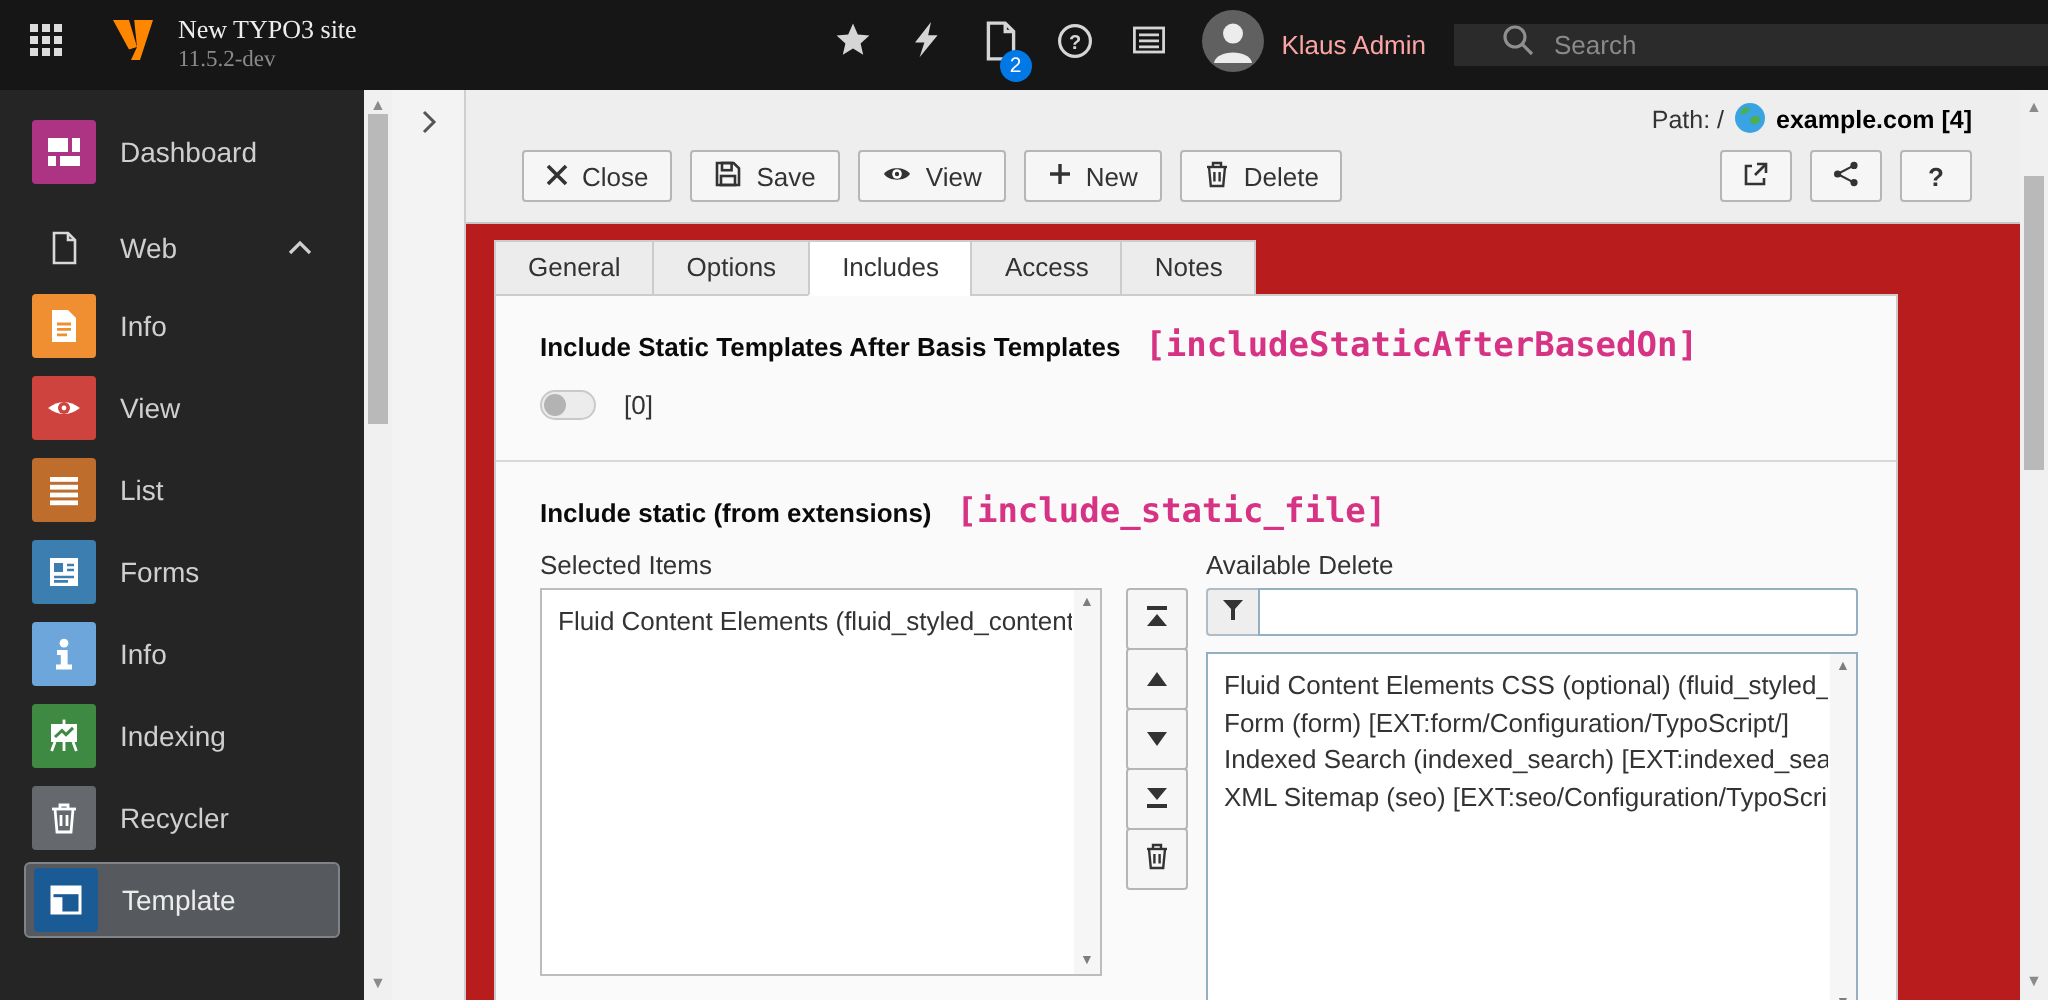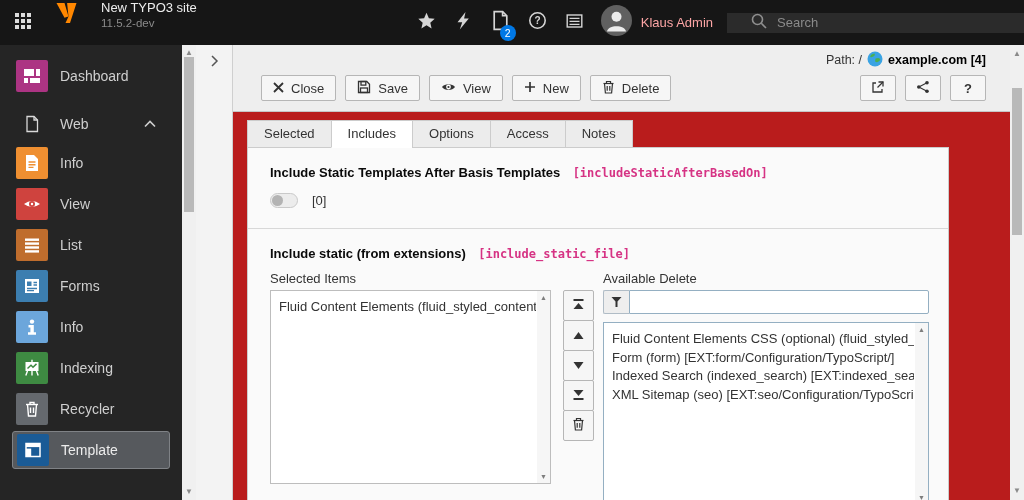--- a/index.html
+++ b/index.html
@@ -2,21 +2,21 @@
 <html><head>
 <meta charset="utf-8">
 <style>
   * { box-sizing: border-box; margin: 0; padding: 0; }
   html,body { width:1024px; height:500px; overflow:hidden; }
   body { font-family:"Liberation Sans", sans-serif; background:#fff; position:relative; }
 
   
   .topbar { height:45px; background:#161616; display:flex; align-items:stretch; }
   .apps-btn { width:46px; display:flex; align-items:center; justify-content:center; cursor:pointer; }
-  .brand { display:flex; align-items:flex-start; gap:22px; padding:0 8px; }
+  .brand { display:flex; align-items:center; gap:10px; padding:0 8px;font-family:Liberation Serif, serif; }
   .brand-txt { line-height:1.25; }
   .brand-title { font-size:13px; color:#ededed; }
   .brand-version { font-size:11.5px; color:#8b8b8b; }
   .topbar-right { margin-left:auto; display:flex; align-items:center; }
   .tb-icon-btn { width:37px; height:45px; display:flex; align-items:center; justify-content:center; position:relative; cursor:pointer; }
   .tb-badge { position:absolute; right:3px; bottom:4px; min-width:16px; height:16px; border-radius:8px;
               color:#fff; font-size:10.5px; display:flex; align-items:center; justify-content:center; }
   .tb-user { display:flex; align-items:center; gap:9px; padding:0 14px 0 8px; cursor:pointer; }
   .tb-user-name { font-size:13px; color:#fca5a5; }
   .tb-search { width:297px; background:#2b2b2b; display:flex; align-items:center; gap:10px; padding:0 24px; cursor:text; }
@@ -55,21 +55,21 @@
   .icon-btn { width:36px; justify-content:center; padding:0; font-weight:bold; }
 
   .body-area { flex:1; padding:8px 0 0 14px; overflow:hidden; }
   .tabs { display:flex; position:relative; z-index:2; }
   .tab { padding:5px 16px 6px; font-size:13px; color:#333; background:#ececec; border:1px solid #ccc; margin-right:-1px; cursor:pointer; }
   .tab.active { background:#fff; border-bottom-color:#fff; }
 
   .panel { width:702px; margin-top:-1px; background:#fafafa; border:1px solid #ccc; height:430px; position:relative; z-index:1; }
   .sec1 { padding:15px 22px 20px; }
   .sec-head { font-size:13px; font-weight:bold; color:#0a0a0a; }
-  .code { font-family:"DejaVu Sans Mono", monospace; font-size:12px; color:#d63384; font-weight:bold; margin-left:8px; }
+  .code { font-family:"DejaVu Sans Mono", monospace; font-size:17px; color:#d63384; font-weight:bold; margin-left:8px; }
   .toggle-row { margin-top:12px; display:flex; align-items:center; gap:14px; font-size:13px; color:#333; }
   .toggle { width:28px; height:15px; border-radius:8px; background:#ececec; border:1px solid #c9c9c9; position:relative; cursor:pointer; }
   .toggle-knob { position:absolute; left:1px; top:1px; width:11px; height:11px; border-radius:50%; background:#b3b3b3; }
   .divider { border-top:1px solid #d8d8d8; }
   .sec2 { padding:15px 22px; }
   .dual { display:flex; margin-top:9px; }
   .col-label { font-size:13px; color:#333; height:15px; margin-bottom:4px; }
   .col-selected { width:281px; }
   .selectbox { position:relative; background:#fff; border:1px solid #bdbdbd; height:194px; overflow:hidden; padding:7px 14px 0 8px; }
   .opt { font-size:13px; color:#333; line-height:18.5px; white-space:nowrap; overflow:hidden; cursor:default; }
@@ -402,23 +402,23 @@
                 <path d="M11,2.7 L2.8,7 L11,11.3" stroke="#333" stroke-width="1.1" fill="none"></path>
                 </svg></span>
           </button>
           <button class="btn icon-btn">?</button>
         </div>
       </div>
     </div>
 
     <div class="body-area">
       <div class="tabs">
-        <span class="tab">Selected</span>
+        <span class="tab">General</span>
+        <span class="tab">Options</span>
         <span class="tab active">Includes</span>
-        <span class="tab">Options</span>
         <span class="tab">Access</span>
         <span class="tab">Notes</span>
       </div>
 
       <div class="panel">
         <div class="sec1">
           <div>
             <span class="sec-head">Include Static Templates After Basis Templates</span>
             <span class="code">[includeStaticAfterBasedOn]</span>
           </div>

